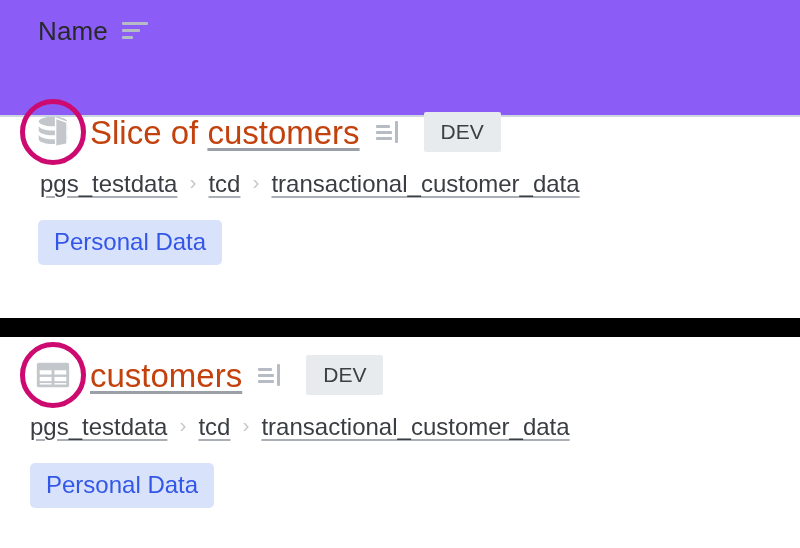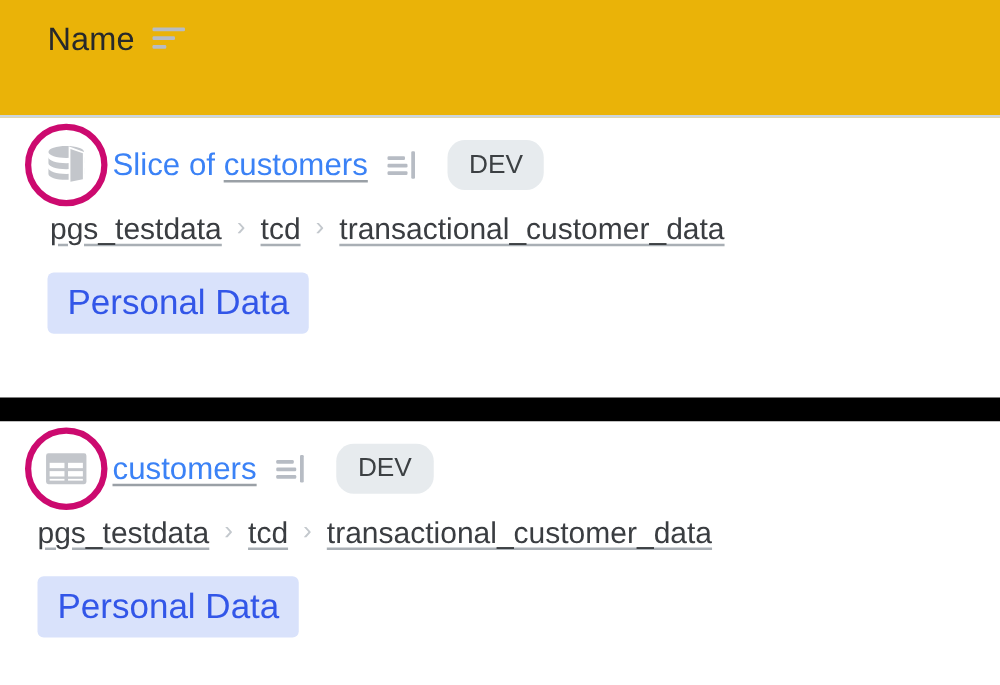--- a/index.html
+++ b/index.html
@@ -20,24 +20,24 @@
     width: 800px;
     height: 548px;
   }
 
   
   .list-header {
     position: absolute;
     left: 0;
     top: 0;
     width: 800px;
-    height: 94px;
+    height: 117px;
     box-sizing: border-box;
     border-bottom: 2px solid #ccd6e0;
-    background: #eab308;
+    background: #8b5cf6;
   }
   .header-cell {
     position: absolute;
     left: 38px;
     top: 18px;
     display: flex;
     align-items: center;
     gap: 14px;
   }
   .header-label {
@@ -100,22 +100,22 @@
     box-sizing: border-box;
   }
   .entity-icon {
     position: relative;
     width: 38px;
     height: 38px;
     display: block;
   }
 
   .title-text {
-    font-size: 25px;
-    color: #3b82f6;
+    font-size: 33px;
+    color: #c2410c;
     white-space: nowrap;
     line-height: 1;
   }
   .title-text .plain { text-decoration: none; }
   .title-text .linked {
     text-decoration: underline;
     text-underline-offset: 4px;
     text-decoration-color: #9aa0a6;
     cursor: pointer;
   }
@@ -148,21 +148,21 @@
     background: #b7bcc4;
     border-radius: 1px;
   }
 
   .env-badge {
     margin-left: 26px;
     background: #e7ebee;
     color: #3c4043;
     font-size: 21px;
     padding: 9px 17px 10px;
-    border-radius: 14px;
+    border-radius: 2px;
     line-height: 1;
     white-space: nowrap;
   }
 
   
   .breadcrumb {
     display: flex;
     align-items: flex-start;
     white-space: nowrap;
     font-size: 24px;
@@ -189,21 +189,21 @@
   .tag-row {
     display: flex;
     align-items: center;
     height: 56px;
   }
   .row-1 .tag-row { margin-left: 38px; }
   .row-2 .tag-row { margin-left: 30px; }
   .tag {
     background: #d9e2fb;
     color: #3256e8;
-    font-size: 28px;
+    font-size: 24px;
     padding: 10px 16px 11px;
     border-radius: 5px;
     line-height: 1;
     white-space: nowrap;
     cursor: pointer;
   }
 
   
   .separator-band {
     position: absolute;

